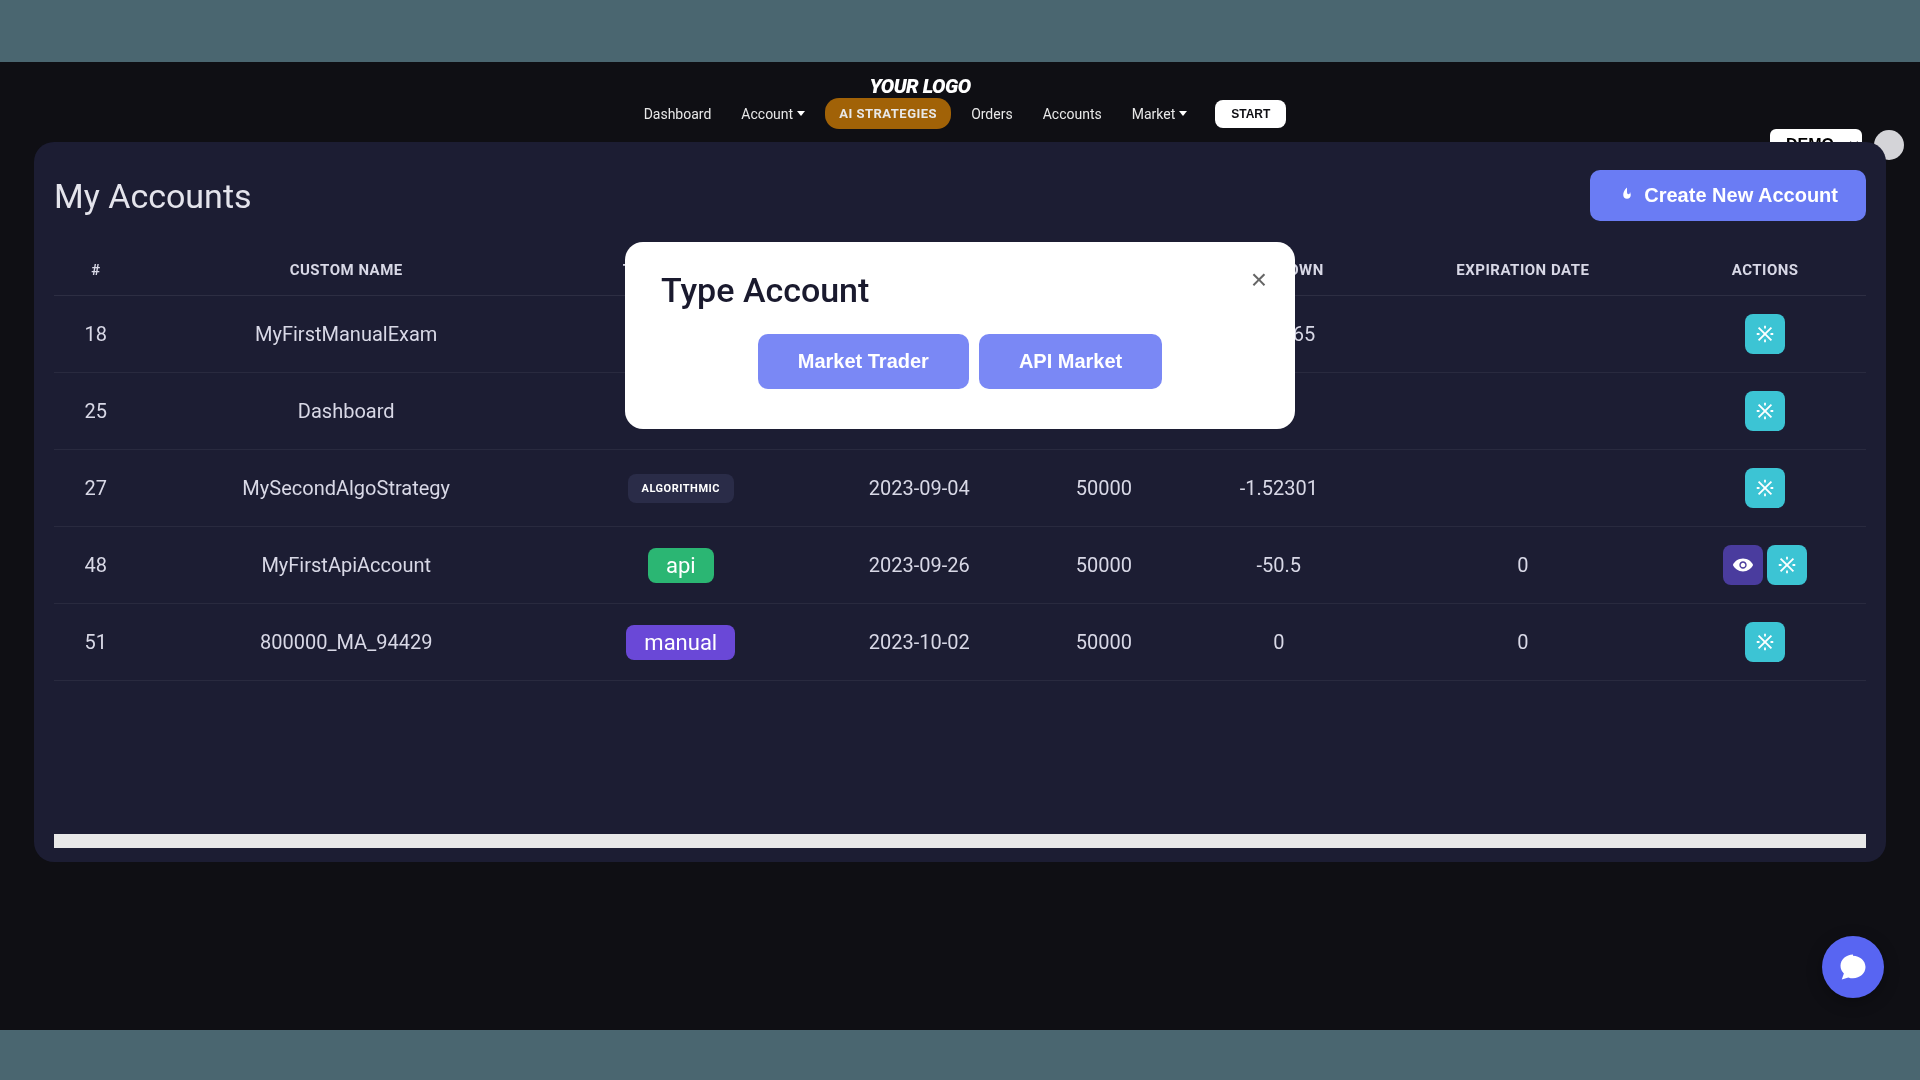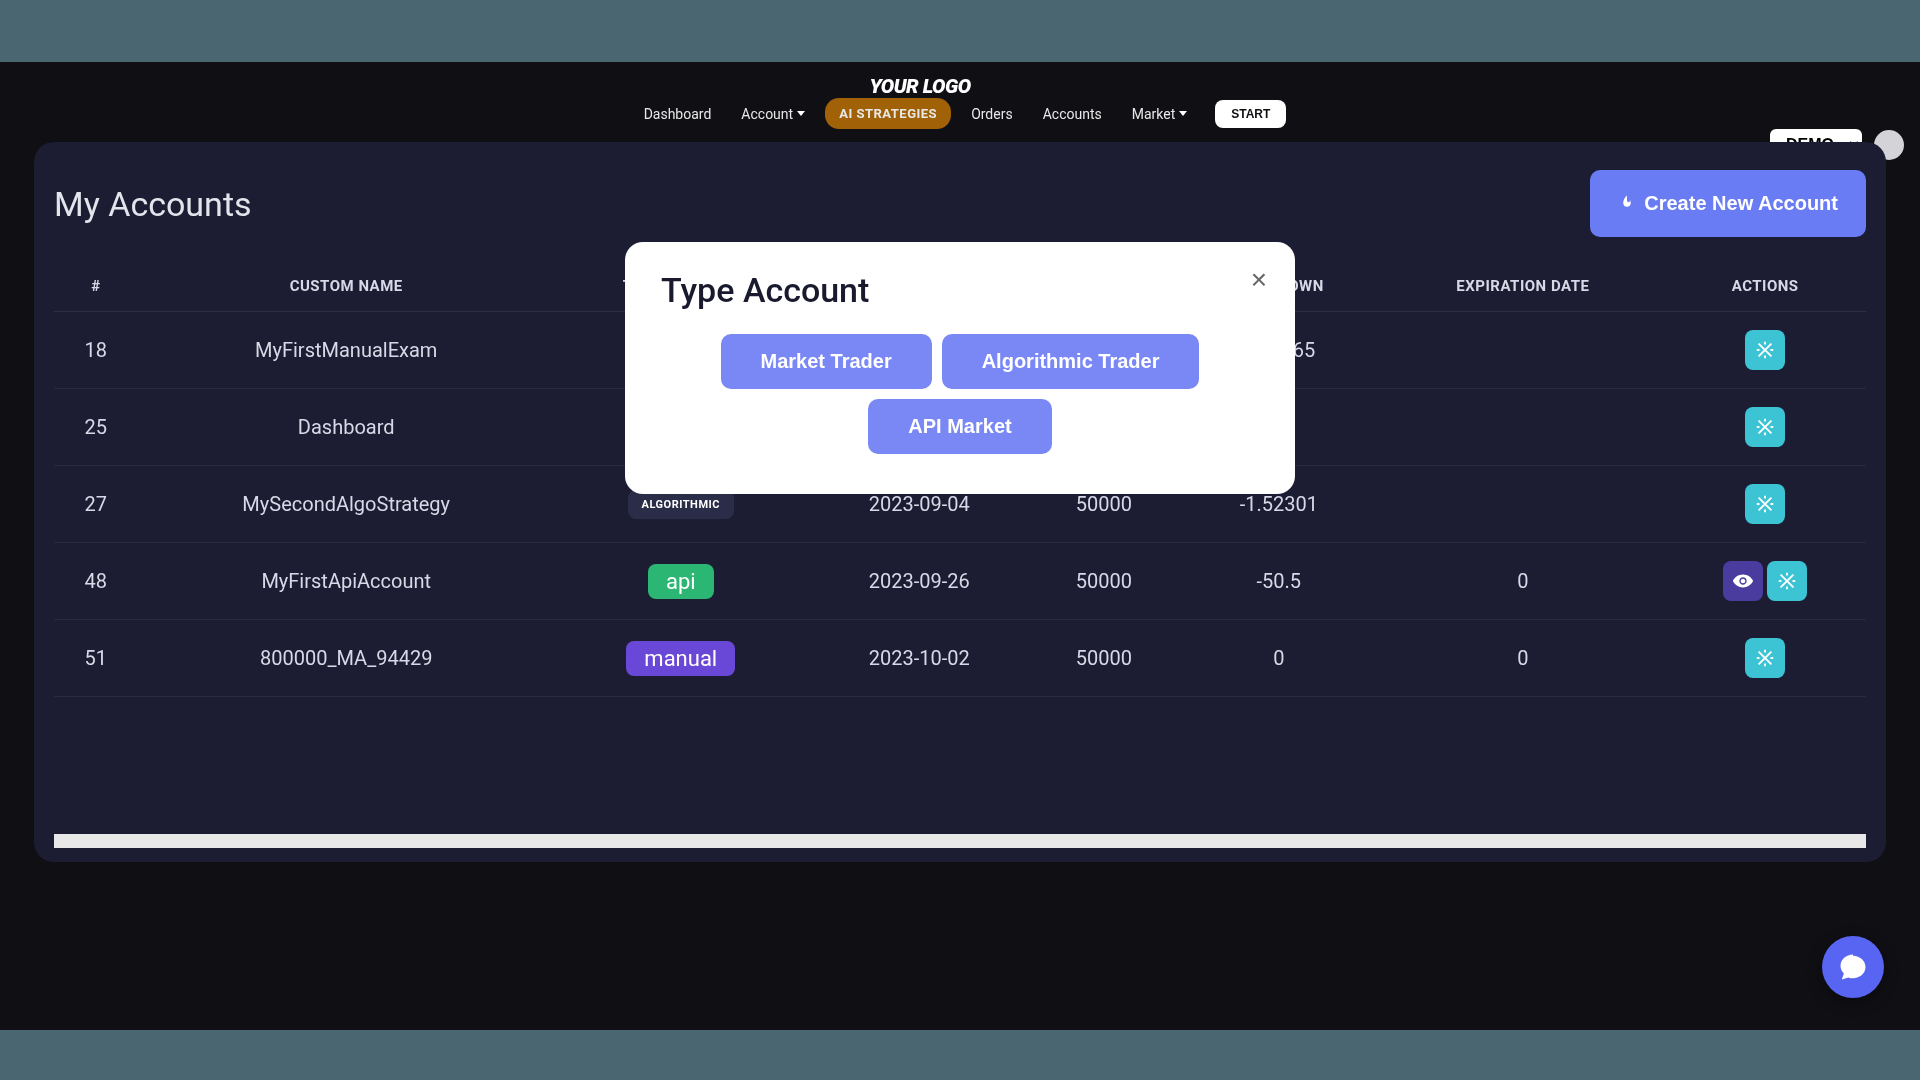--- a/index.html
+++ b/index.html
@@ -114,21 +114,21 @@
 }
 .panel-title {
   color: #e4e4ec;
   font-size: 34px;
   font-weight: 400;
 }
 .create-btn {
   background: #6a7cf4;
   color: #fff;
   border: none;
-  padding: 22px 28px;
+  padding: 14px 28px;
   border-radius: 10px;
   font-size: 20px;
   font-weight: 600;
   cursor: pointer;
   display: flex;
   align-items: center;
   gap: 8px;
 }
 .table-wrapper {
   padding: 0 20px;
@@ -408,21 +408,20 @@
     </div>
     <div class="scroll-indicator"></div>
   </div>
 
   <div class="modal-overlay">
     <div class="modal">
       <div class="modal-title">Type Account</div>
       <button class="modal-close">×</button>
       <div class="modal-buttons">
         <button class="modal-btn">Market Trader</button>
-        <button class="modal-btn">Algorithmic Trader</button>
         <button class="modal-btn">API Market</button>
       </div>
     </div>
   </div>
 
   <div class="chat-bubble">
     <svg viewBox="0 0 24 24" fill="#fff">
       <path d="M12 2C6.5 2 2 6 2 11c0 2.4 1 4.5 2.7 6.1L3 22l5.3-1.7c1.2.4 2.4.7 3.7.7 5.5 0 10-4 10-9s-4.5-9-10-9z"></path>
     </svg>
   </div>

